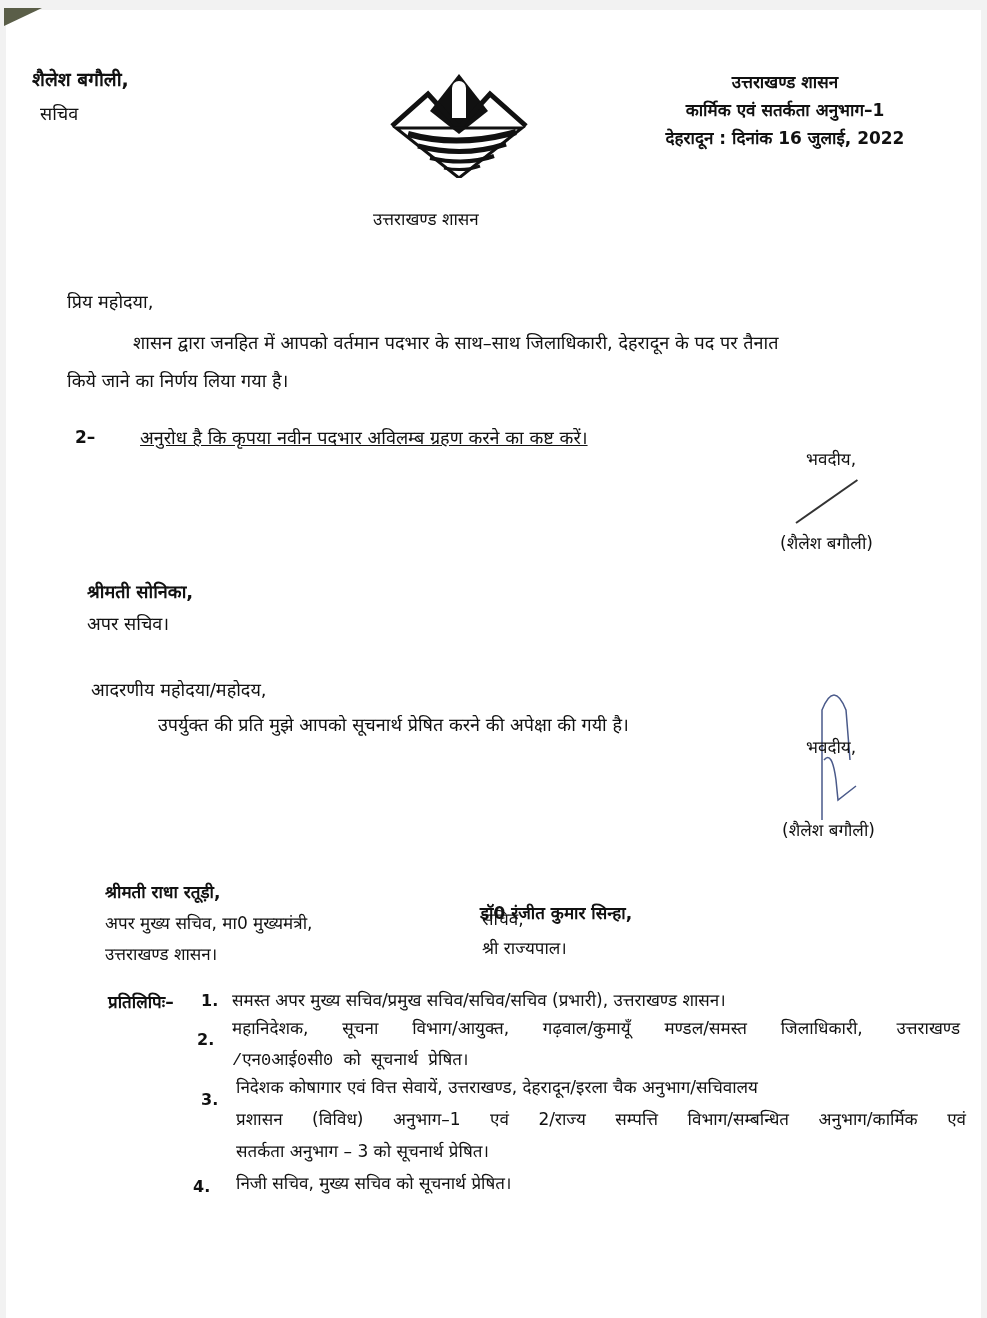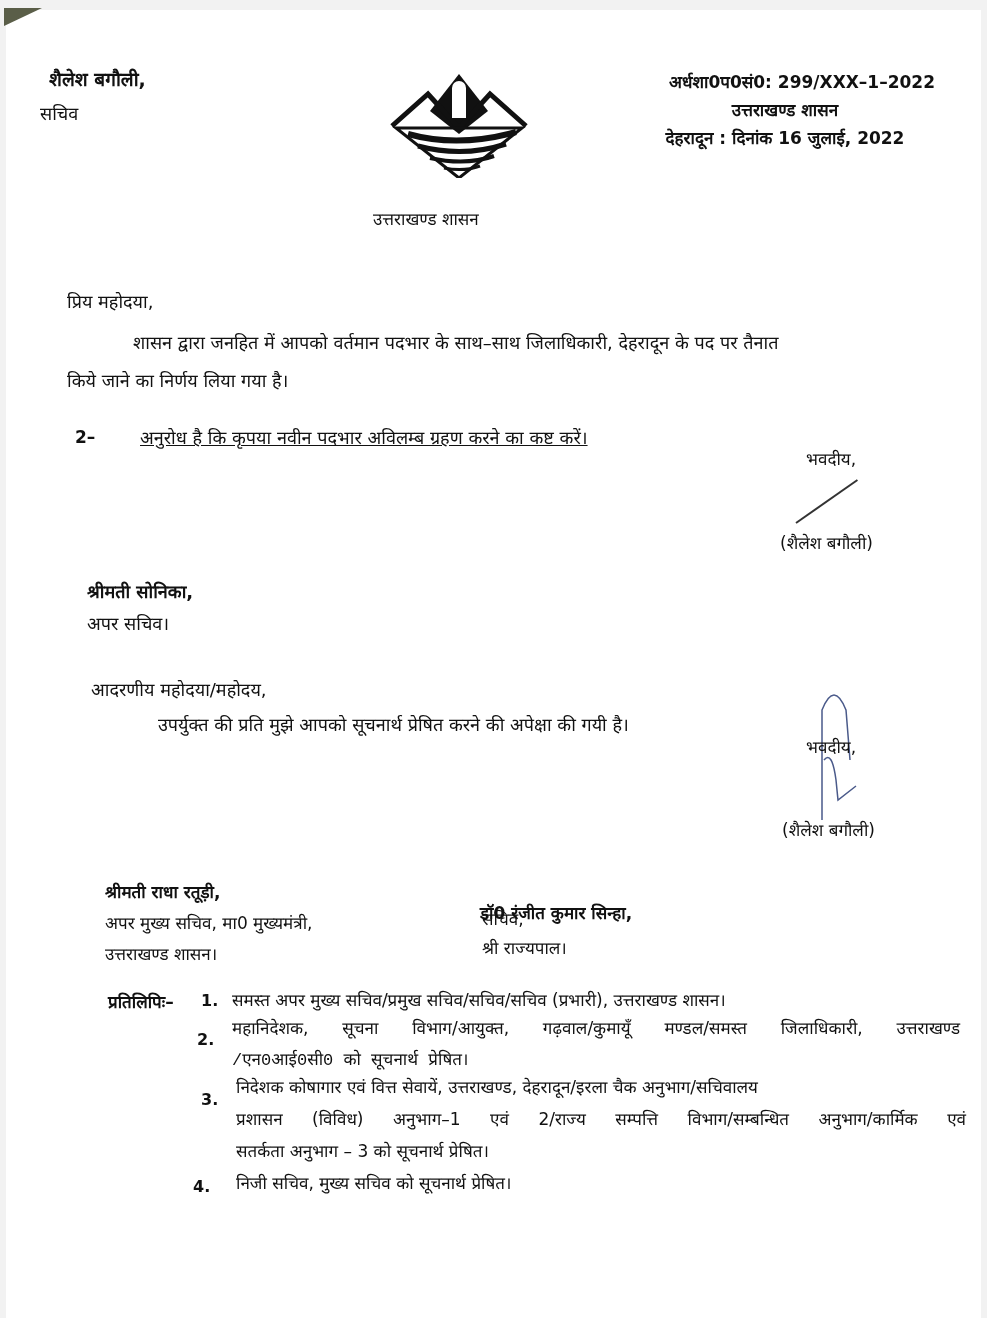--- a/index.html
+++ b/index.html
@@ -11,21 +11,21 @@
   }
   .page {
     position:absolute; left:6px; top:10px; width:975px; height:1308px;
     background:#ffffff;
   }
   .corner {
     position:absolute; left:4px; top:8px; width:0; height:0;
     border-top:18px solid #5a5e48; border-right:38px solid transparent;
   }
   .abs { position:absolute; white-space:nowrap; }
-  .sender-name { left:49px; top:66px; font-weight:bold; font-size:19px; }
+  .sender-name { left:32px; top:66px; font-weight:bold; font-size:19px; }
   .sender-title { left:40px; top:101px; font-size:18px;text-align:center; }
   .logo { position:absolute; left:388px; top:66px; width:142px; height:112px; }
   .logo-caption { left:373px; top:207px; font-size:17px; }
   .ref-block { position:absolute; right:52px; top:68px; width:300px; text-align:center; }
   .ref-line { font-weight:bold; font-size:17px; line-height:28px; white-space:nowrap; }
   .ref-line.first { text-align:right; }
   .salutation { left:67px; top:289px; font-size:18px; }
   .para1 { position:absolute; left:67px; top:324px; width:898px; font-size:18px; line-height:38px; }
   .para1 .indent { padding-left:66px; }
   .para2-num { left:75px; top:427px; font-weight:bold; font-size:17px; }
@@ -72,22 +72,22 @@
   <path d="M20,68 Q70,82 128,66" stroke="#111" stroke-width="6" fill="none"></path>
   <path d="M30,80 Q75,92 118,78" stroke="#111" stroke-width="5" fill="none"></path>
   <path d="M42,92 Q78,100 106,90" stroke="#111" stroke-width="4" fill="none"></path>
   <path d="M56,102 Q76,106 92,100" stroke="#111" stroke-width="3" fill="none"></path>
   <rect x="64" y="22" width="14" height="30" fill="#fff"></rect>
   <circle cx="71" cy="22" r="7" fill="#fff"></circle>
 </svg>
 <div class="abs logo-caption">उत्तराखण्ड शासन</div>
 
 <div class="ref-block">
-  <div class="ref-line first">अर्धशा0प0सं0: 299/XXX–1–2022</div>
   <div class="ref-line">उत्तराखण्ड शासन</div>
+  <div class="ref-line">कार्मिक एवं सतर्कता अनुभाग–1</div>
   <div class="ref-line">देहरादून : दिनांक 16 जुलाई, 2022</div>
 </div>
 
 <div class="abs salutation">प्रिय महोदया,</div>
 <div class="para1">
   <div class="indent" style="white-space:nowrap;">शासन द्वारा जनहित में आपको वर्तमान पदभार के साथ–साथ जिलाधिकारी, देहरादून के पद पर तैनात</div>
   <div>किये जाने का निर्णय लिया गया है।</div>
 </div>
 <div class="abs para2-num">2–</div>
 <div class="abs para2-text">अनुरोध है कि कृपया नवीन पदभार अविलम्ब ग्रहण करने का कष्ट करें।</div>

